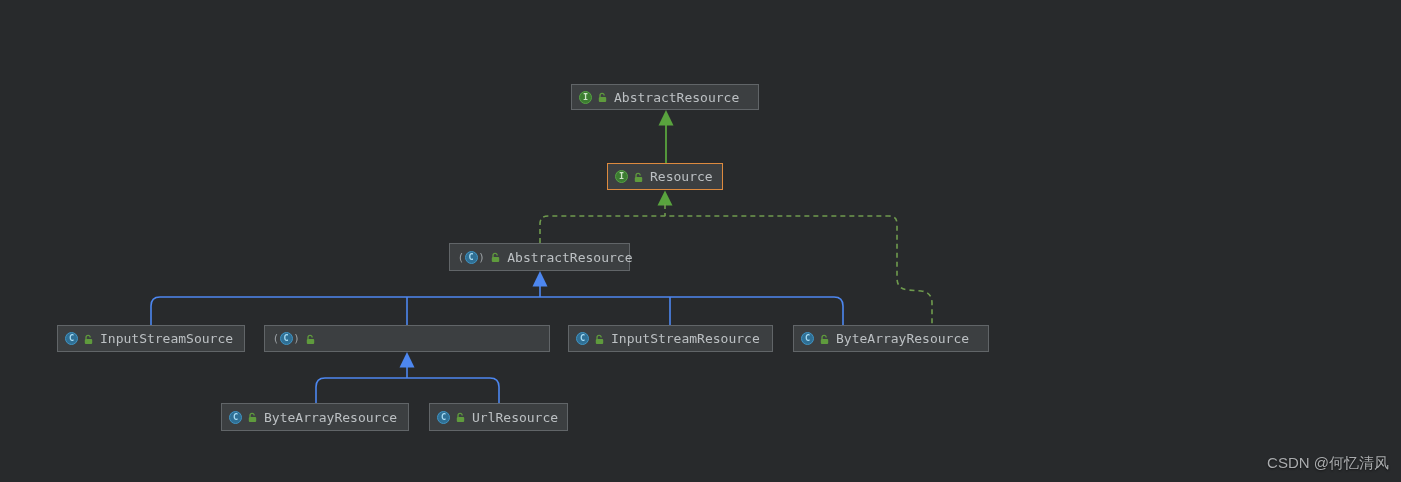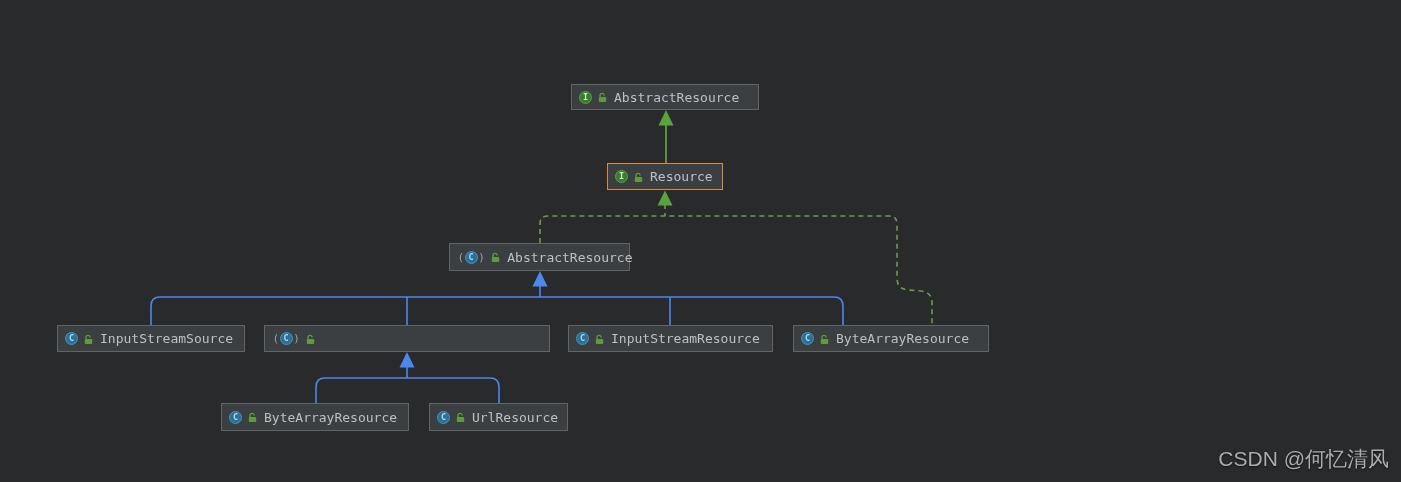--- a/index.html
+++ b/index.html
@@ -45,21 +45,21 @@
   .type-icon.class{
     background:#2f6f94;border:1.5px solid #3f94c4;color:#a6daf2;
   }
   .abstract-wrap{display:flex;align-items:center;}
   .paren{color:#9aa0a4;font-size:11px;line-height:1;margin:0 0.5px;}
   .lock{width:11px;height:11px;flex:0 0 auto;margin-top:1px;}
   .watermark{
     position:absolute;
     right:12px;bottom:9px;
     font-family:"Liberation Sans","DejaVu Sans",sans-serif;
-    font-size:21px;
+    font-size:15px;
     color:#aaacae;
     text-shadow:0 1px 2px rgba(0,0,0,.6);
   }
   
   .pos-inputstreamsource{left:571px;top:84px;width:188px;height:26px;}
   .pos-resource{left:607px;top:163px;width:116px;}
   .pos-abstractresource{left:449px;top:243px;width:181px;height:28px;}
   .pos-bytearrayresource{left:57px;top:325px;width:188px;}
   .pos-abstractfileresolvingresource{left:264px;top:325px;width:286px;}
   .pos-inputstreamresource{left:568px;top:325px;width:205px;}

